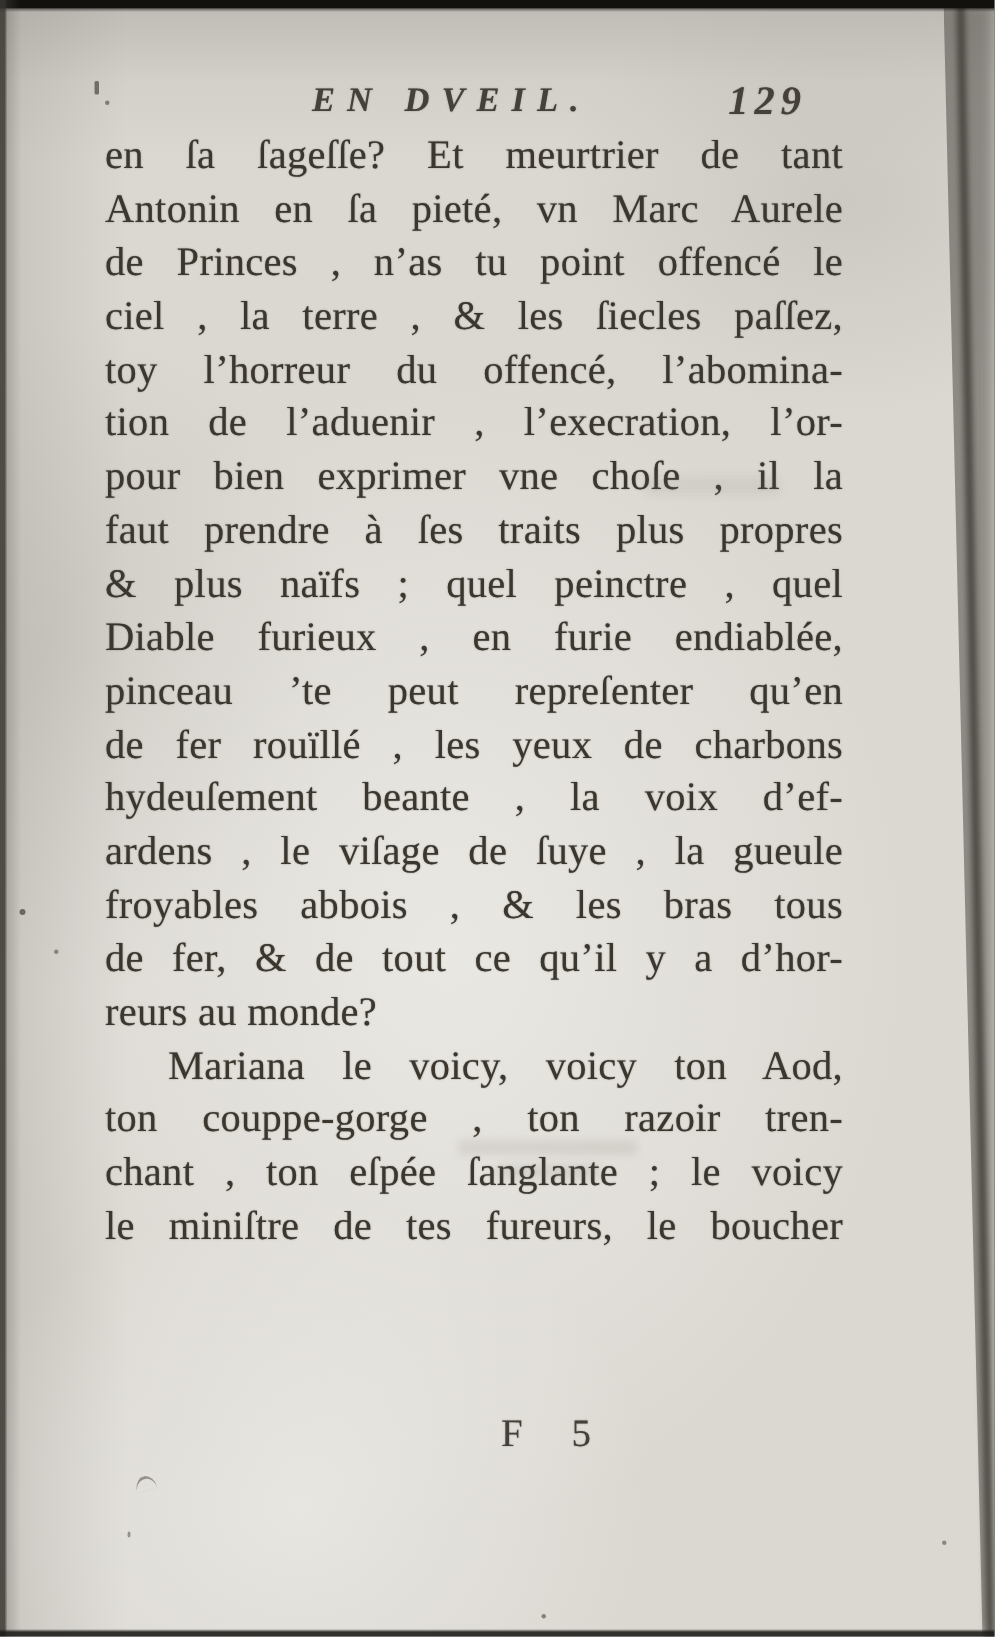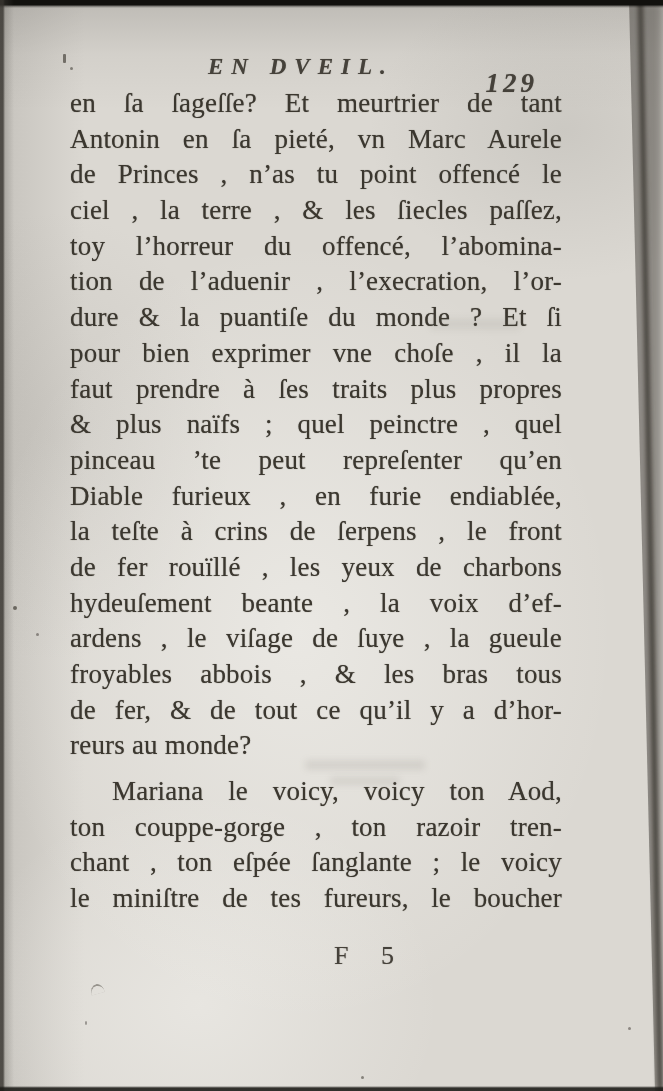--- a/index.html
+++ b/index.html
@@ -57,38 +57,37 @@
     position: absolute; left: 138px; top: 2px;
     font-size: 23px; font-weight: 700;
     letter-spacing: 8px;
     text-shadow: 0 0 1px rgba(64,60,52,0.55);
   }
   .page-number {
     position: absolute; right: 24px; top: 0px;
     font-size: 27px; font-weight: 600;
     letter-spacing: 4px;
     text-shadow: 0 0 1px rgba(64,60,52,0.5);
-    margin-top: 16px;
   }
   
   .textblock {
     position: absolute; top: 86px; left: 70px; width: 492px;
     font-size: 27px;
     color: #3b372f;
     text-shadow: 0 0 1px rgba(59,55,47,0.6);
     letter-spacing: 0.2px;
   }
   .line {
     height: 35.7px; line-height: 35.7px;
     white-space: normal;
     text-align: justify;
     text-align-last: justify;
   }
   .line.no-just { text-align: right; text-align-last: left; }
-  .line.indent { padding-left: 42px; margin-top: 10px; }
+  .line.indent { padding-left: 42px; }
   .signature {
     position: absolute; top: 941px; left: 70px; width: 492px;
     text-align: center;
     text-indent: 96px;
     font-size: 26px; font-weight: 400;
     word-spacing: 26px;
     color: #45413a;
     text-shadow: 0 0 1px rgba(64,60,52,0.5);
   }
   
@@ -124,27 +123,25 @@
     <span class="page-number">129</span>
   </div>
 
   <div class="textblock">
     <div class="line">en ſa ſageſſe? Et meurtrier de tant</div>
     <div class="line">Antonin en ſa pieté, vn Marc Aurele</div>
     <div class="line">de Princes , n’as tu point offencé le</div>
     <div class="line">ciel , la terre , &amp; les ſiecles paſſez,</div>
     <div class="line">toy l’horreur du offencé, l’abomina-</div>
     <div class="line">tion de l’aduenir , l’execration, l’or-</div>
-    <div class="line">dure &amp; la puantiſe du monde ? Et ſi</div>
     <div class="line">pour bien exprimer vne choſe , il la</div>
     <div class="line">faut prendre à ſes traits plus propres</div>
     <div class="line">&amp; plus naïfs ; quel peinctre , quel</div>
+    <div class="line">Diable furieux , en furie endiablée,</div>
     <div class="line">pinceau ’te peut repreſenter qu’en</div>
-    <div class="line">Diable furieux , en furie endiablée,</div>
-    <div class="line">la teſte à crins de ſerpens , le front</div>
     <div class="line">de fer rouïllé , les yeux de charbons</div>
     <div class="line">hydeuſement beante , la voix d’ef-</div>
     <div class="line">ardens , le viſage de ſuye , la gueule</div>
     <div class="line">froyables abbois , &amp; les bras tous</div>
     <div class="line">de fer, &amp; de tout ce qu’il y a d’hor-</div>
     <div class="line no-just">reurs au monde?</div>
     <div class="line indent">Mariana le voicy, voicy ton Aod,</div>
     <div class="line">ton couppe-gorge , ton razoir tren-</div>
     <div class="line">chant , ton eſpée ſanglante ; le voicy</div>
     <div class="line">le miniſtre de tes fureurs, le boucher</div>

